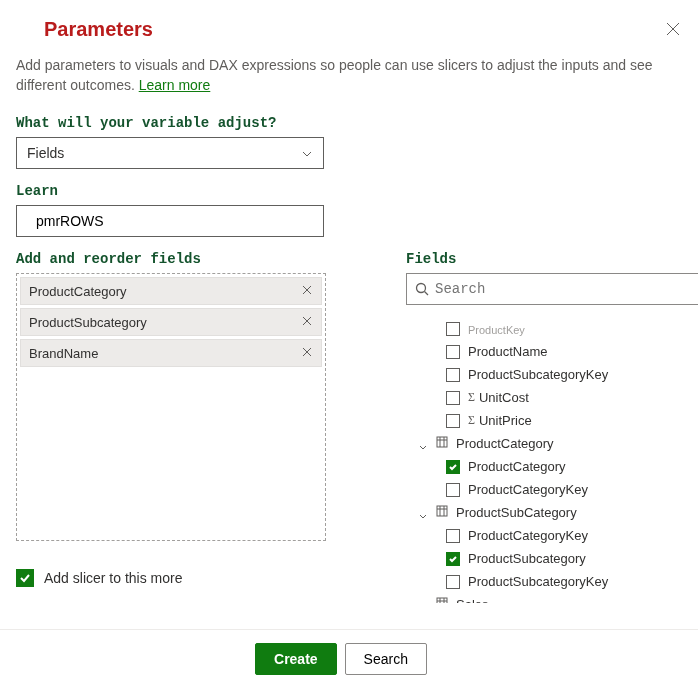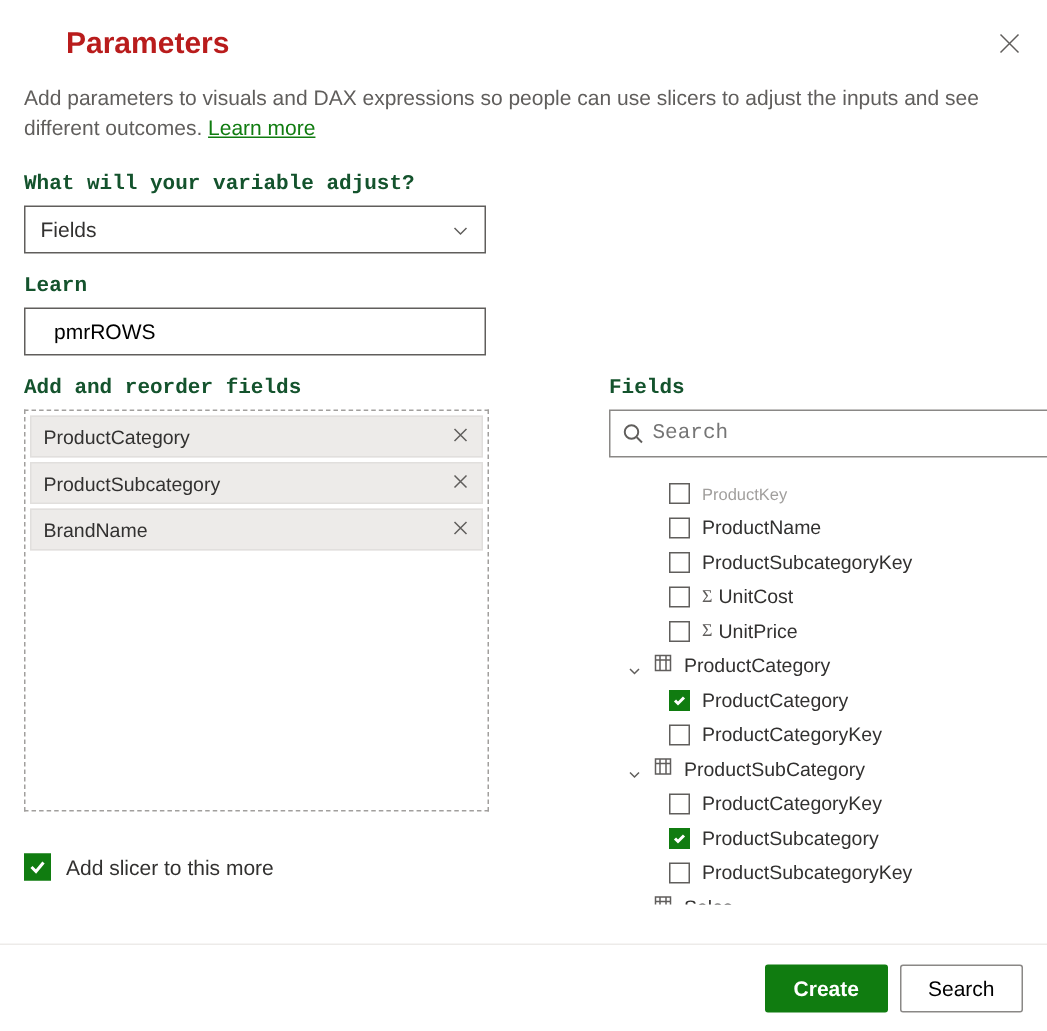--- a/index.html
+++ b/index.html
@@ -156,21 +156,21 @@
       background: #c8c6c4;
       border-radius: 3px;
     }
     .footer {
       position: absolute;
       bottom: 0;
       left: 0;
       right: 0;
       height: 58px;
       display: flex;
-      justify-content: flex-end;
+      justify-content: center;
       align-items: center;
       gap: 8px;
       padding-right: 16px;
       border-top: 1px solid #edebe9;
       background: #fff;
     }
     .btn {
       height: 32px;
       padding: 0 18px;
       border: 1px solid #8a8886;

